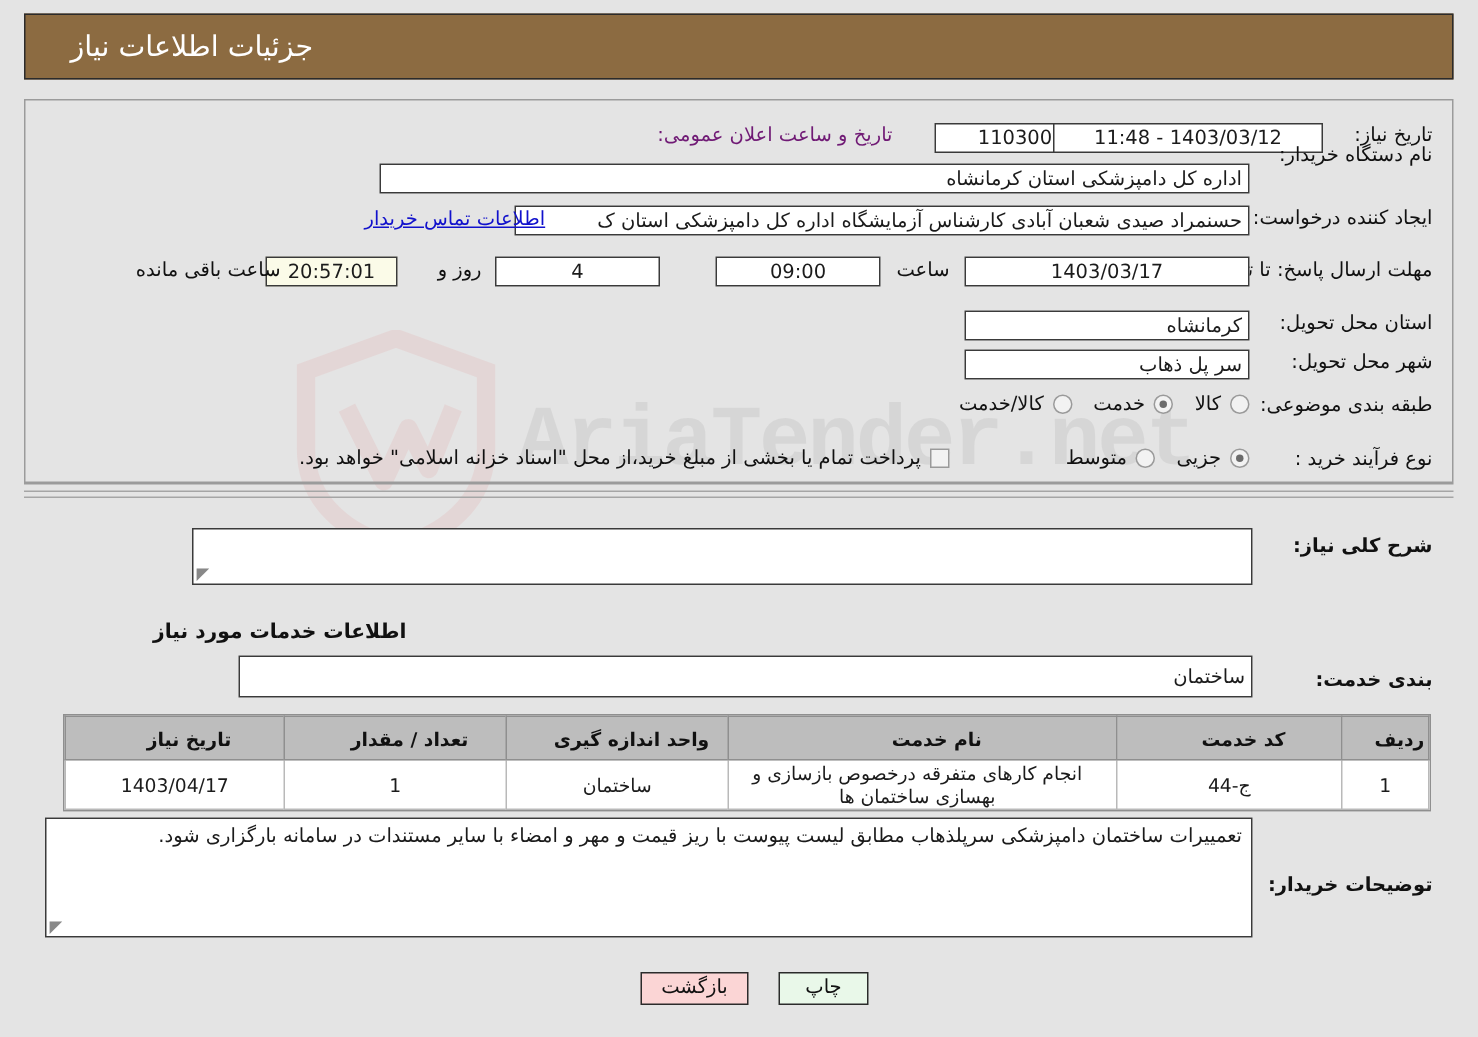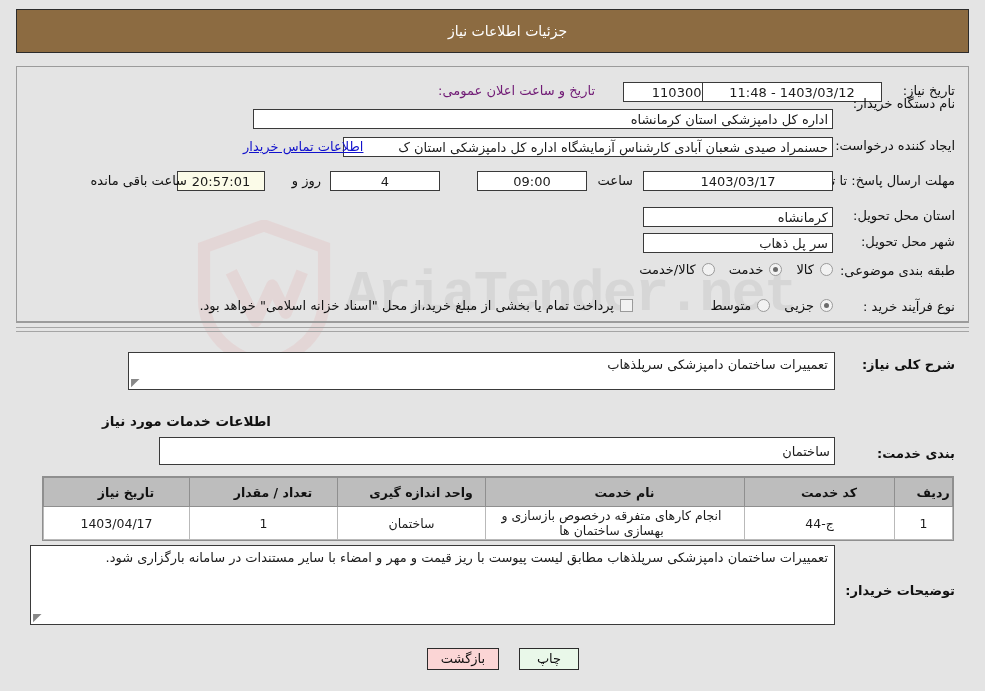--- a/index.html
+++ b/index.html
@@ -55,23 +55,23 @@
     box-sizing: border-box;
     display: flex;
     align-items: center;
     justify-content: flex-start;
     padding-inline-start: 0;
     padding-inline-end: 18px;
     z-index: 2;
   }
   .page-header .title {
     color: #ffffff;
-    font-size: 14px;
+    font-size: 19px;
     width: 100%;
-    text-align: center;
+    text-align: left;
     padding-left: 12px;
     box-sizing: border-box;
   }
 
   
   .panel {
     position: absolute;
     left: 16px;
     width: 953px;
     box-sizing: border-box;
@@ -330,21 +330,20 @@
 <div class="row" style="top:298px; right:352px;">
   <span class="chk"></span>
   <span class="lbl" style="margin-inline-start:6px;">پرداخت تمام یا بخشی از مبلغ خرید،از محل "اسناد خزانه اسلامی" خواهد بود.</span>
 </div>
 
 <div class="hr-double" style="top:327px;"></div>
 <div class="hr-double" style="top:331px;"></div>
 
 <span class="lbl lbl-bold" style="position:absolute; top:357px; right:30px;">شرح کلی نیاز:</span>
 <div class="ta" style="position:absolute; top:352px; right:150px; width:707px; height:38px;">
-  <span>تعمییرات ساختمان دامپزشکی سرپلذهاب</span>
   <span class="grip">◥</span>
 </div>
 
 <div class="sect-head" style="top:413px; right:714px;">اطلاعات خدمات مورد نیاز</div>
 
 <span class="lbl lbl-bold" style="position:absolute; top:446px; right:30px;">بندی خدمت:</span>
 <div class="fld fld-r" style="position:absolute; top:437px; right:150px; width:676px; height:28px; line-height:27px;">ساختمان</div>
 
 <div class="tbl-wrap">
   <table class="grid">

